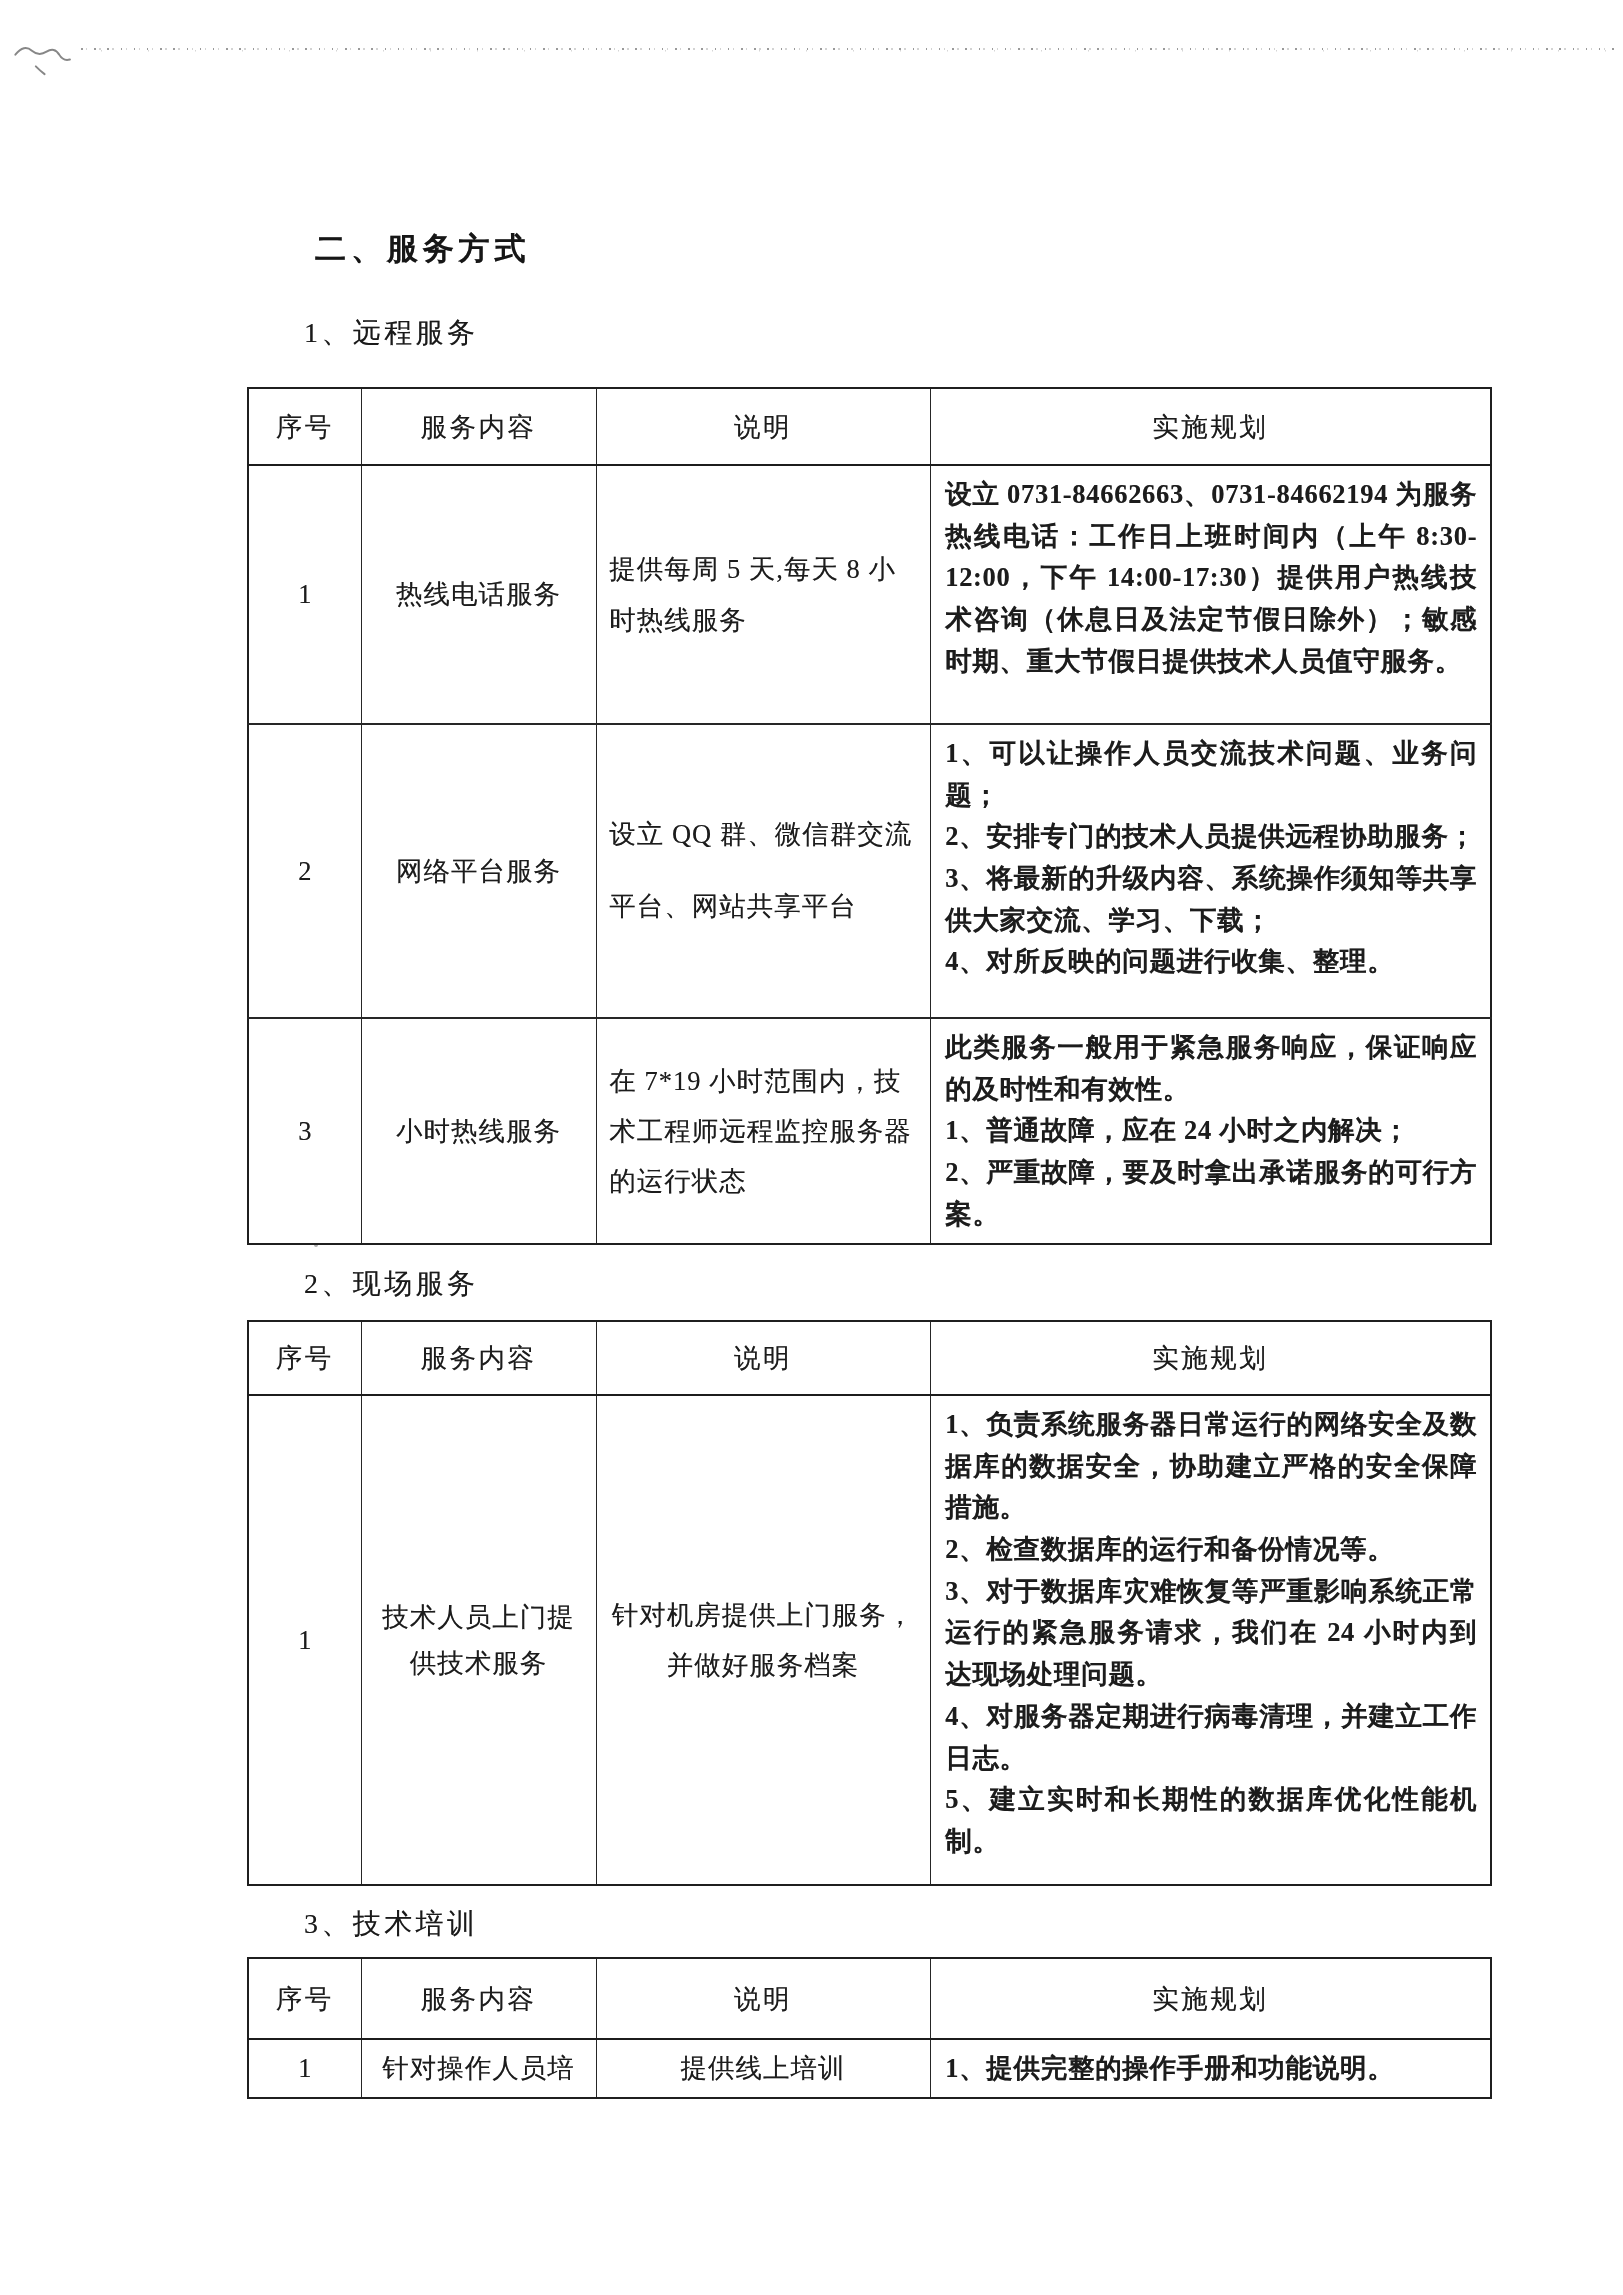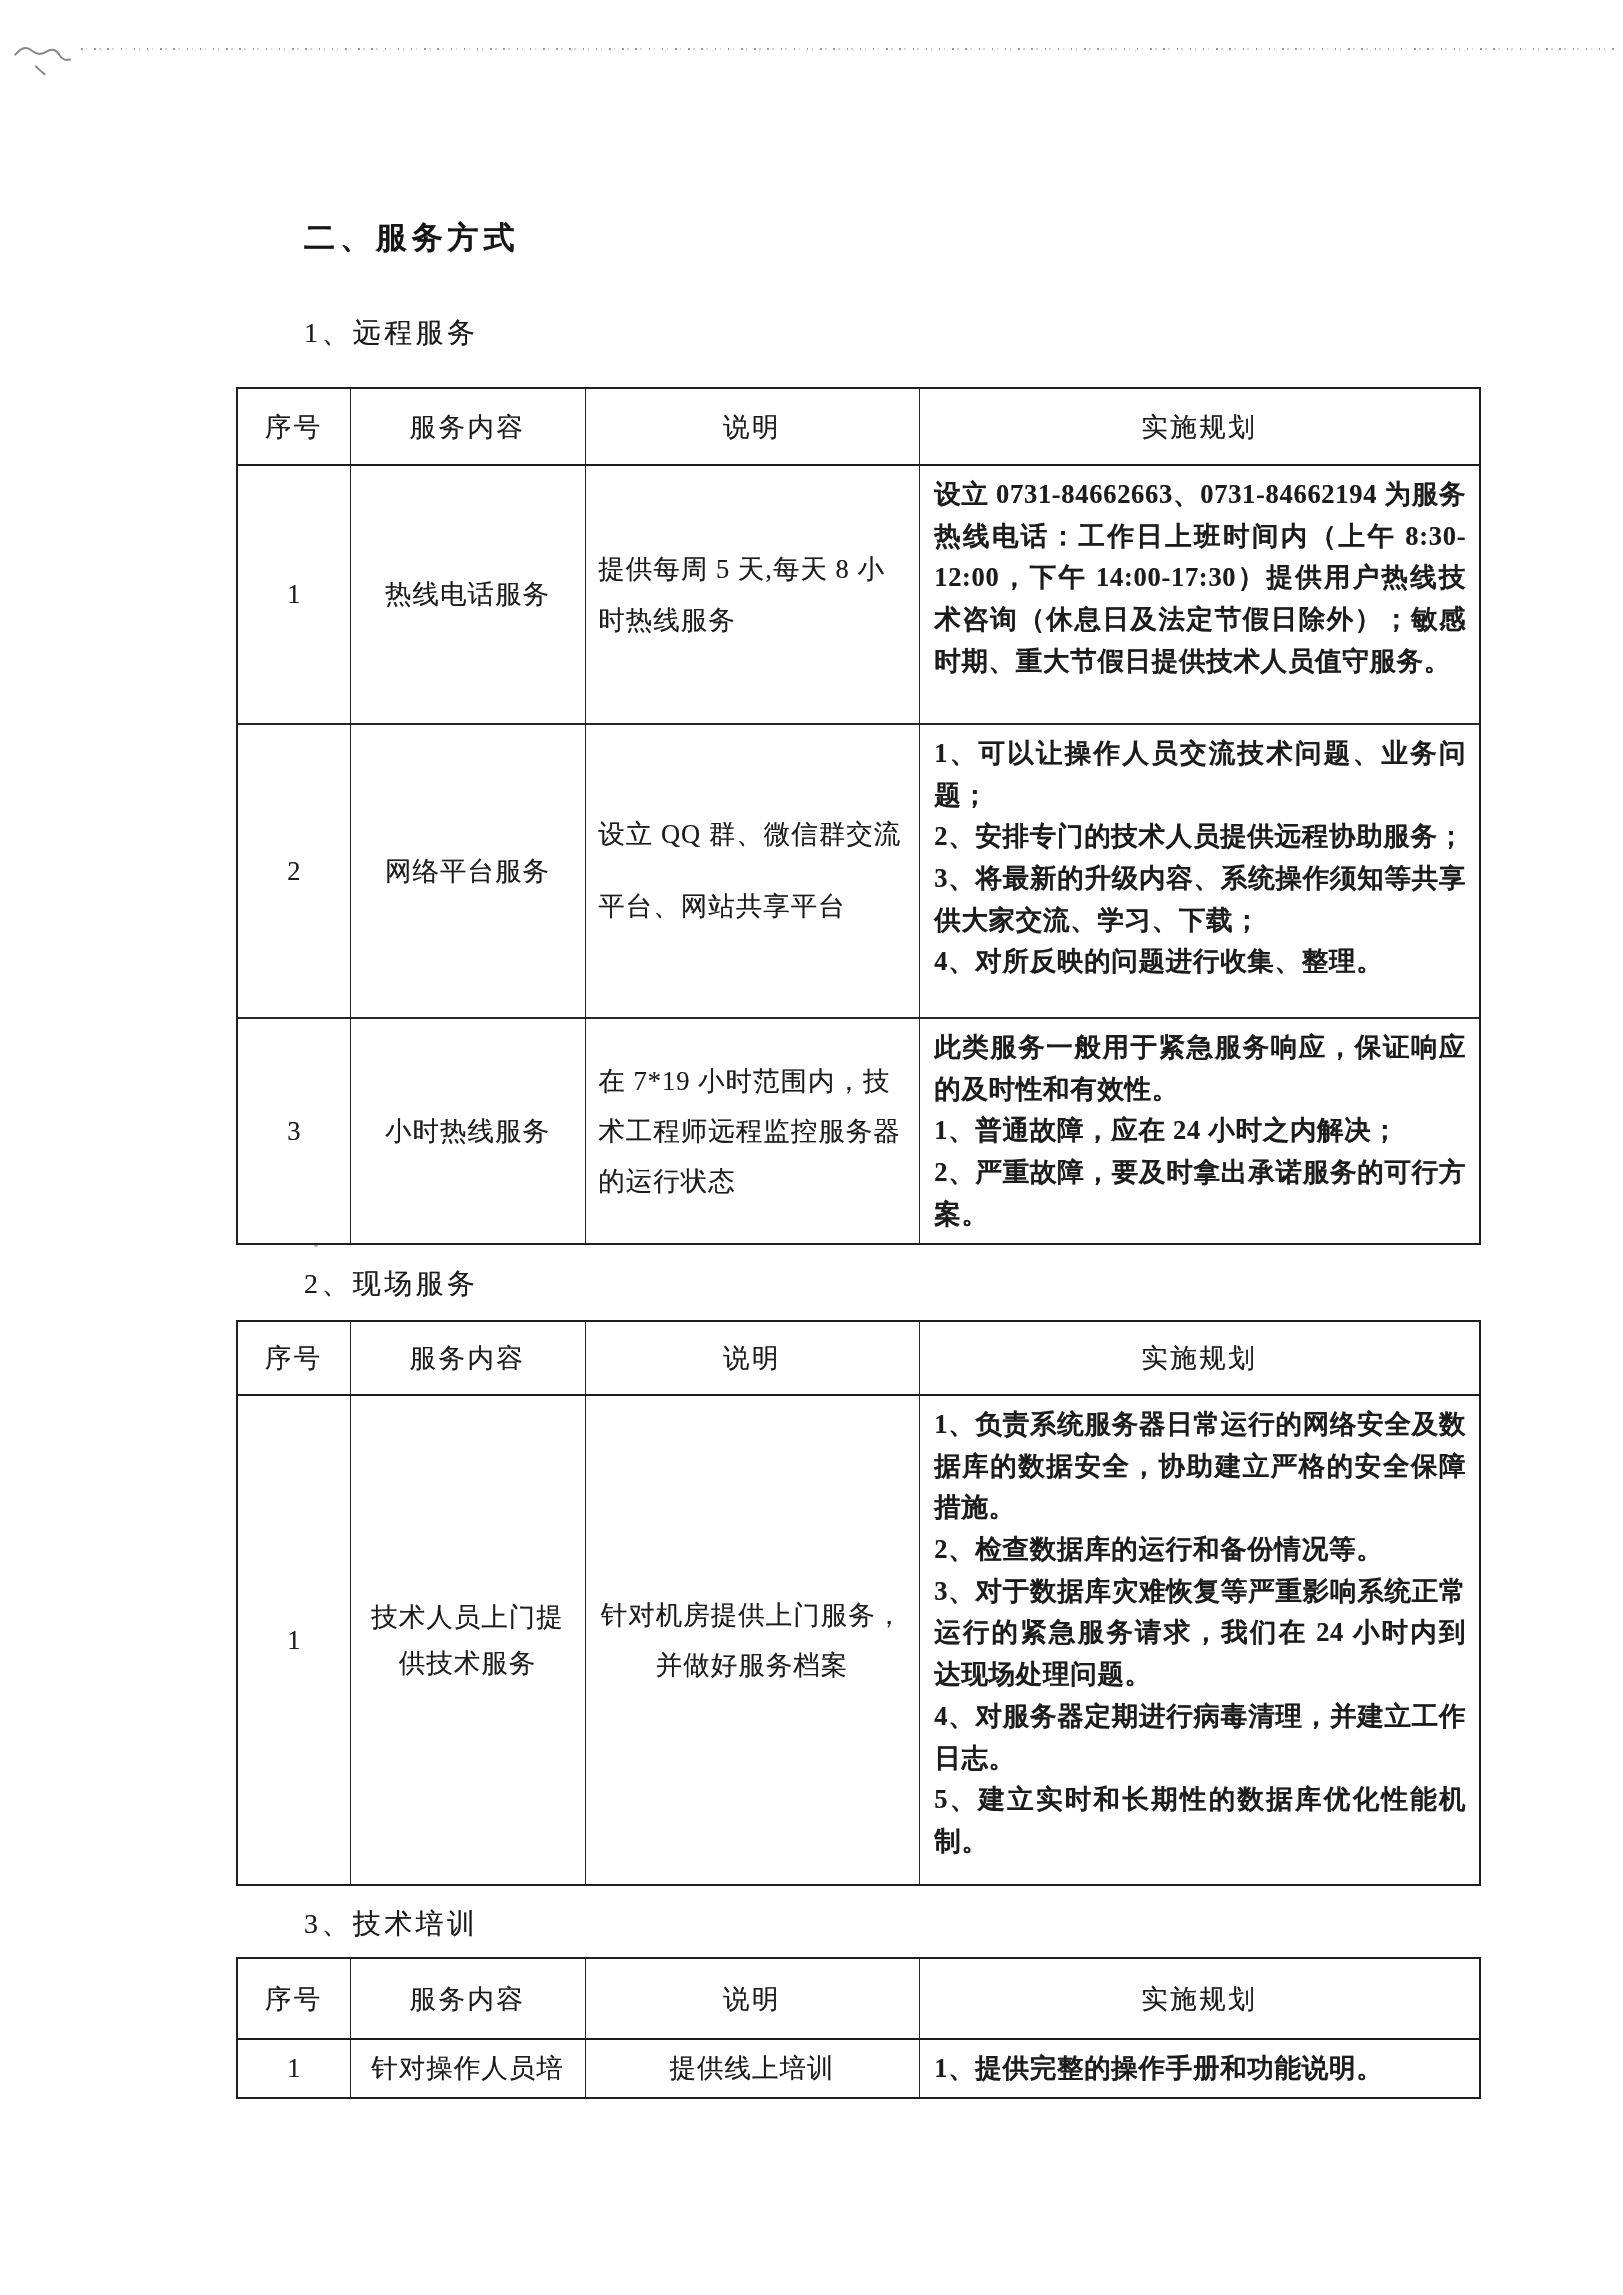--- a/index.html
+++ b/index.html
@@ -35,21 +35,21 @@
     left: 314px; top: 1243px;
     width: 4.4px; height: 4.4px;
     border-radius: 50%;
     background: rgba(40,40,40,.38);
   }
 
   
   .doc-heading {
     position: absolute;
     left: 303px; top: 216px;
-    margin: 1px;
+    margin: 12px;
     font-family: "Liberation Sans", "DejaVu Sans", sans-serif;
     font-size: 31px;
     font-weight: 700;
     letter-spacing: 4.9px;
     color: #161616;
   }
   .sub-heading {
     position: absolute;
     left: 304px;
     font-size: 28px;
@@ -57,21 +57,21 @@
     letter-spacing: 3.4px;
     color: #1a1a1a;
   }
   .sub1 { top: 314px; }
   .sub2 { top: 1265px; }
   .sub3 { top: 1905px; }
 
   
   table.svc-table {
     position: absolute;
-    left: 236px;
+    left: 247px;
     width: 1243px;
     border-collapse: collapse;
     table-layout: fixed;
     border: 2.5px solid #1f1f1f;
     border-top-width: 2.9px;
   }
   .t1 { top: 387px; }
   .t2 { top: 1320px; }
   .t3 { top: 1957px; }
 

